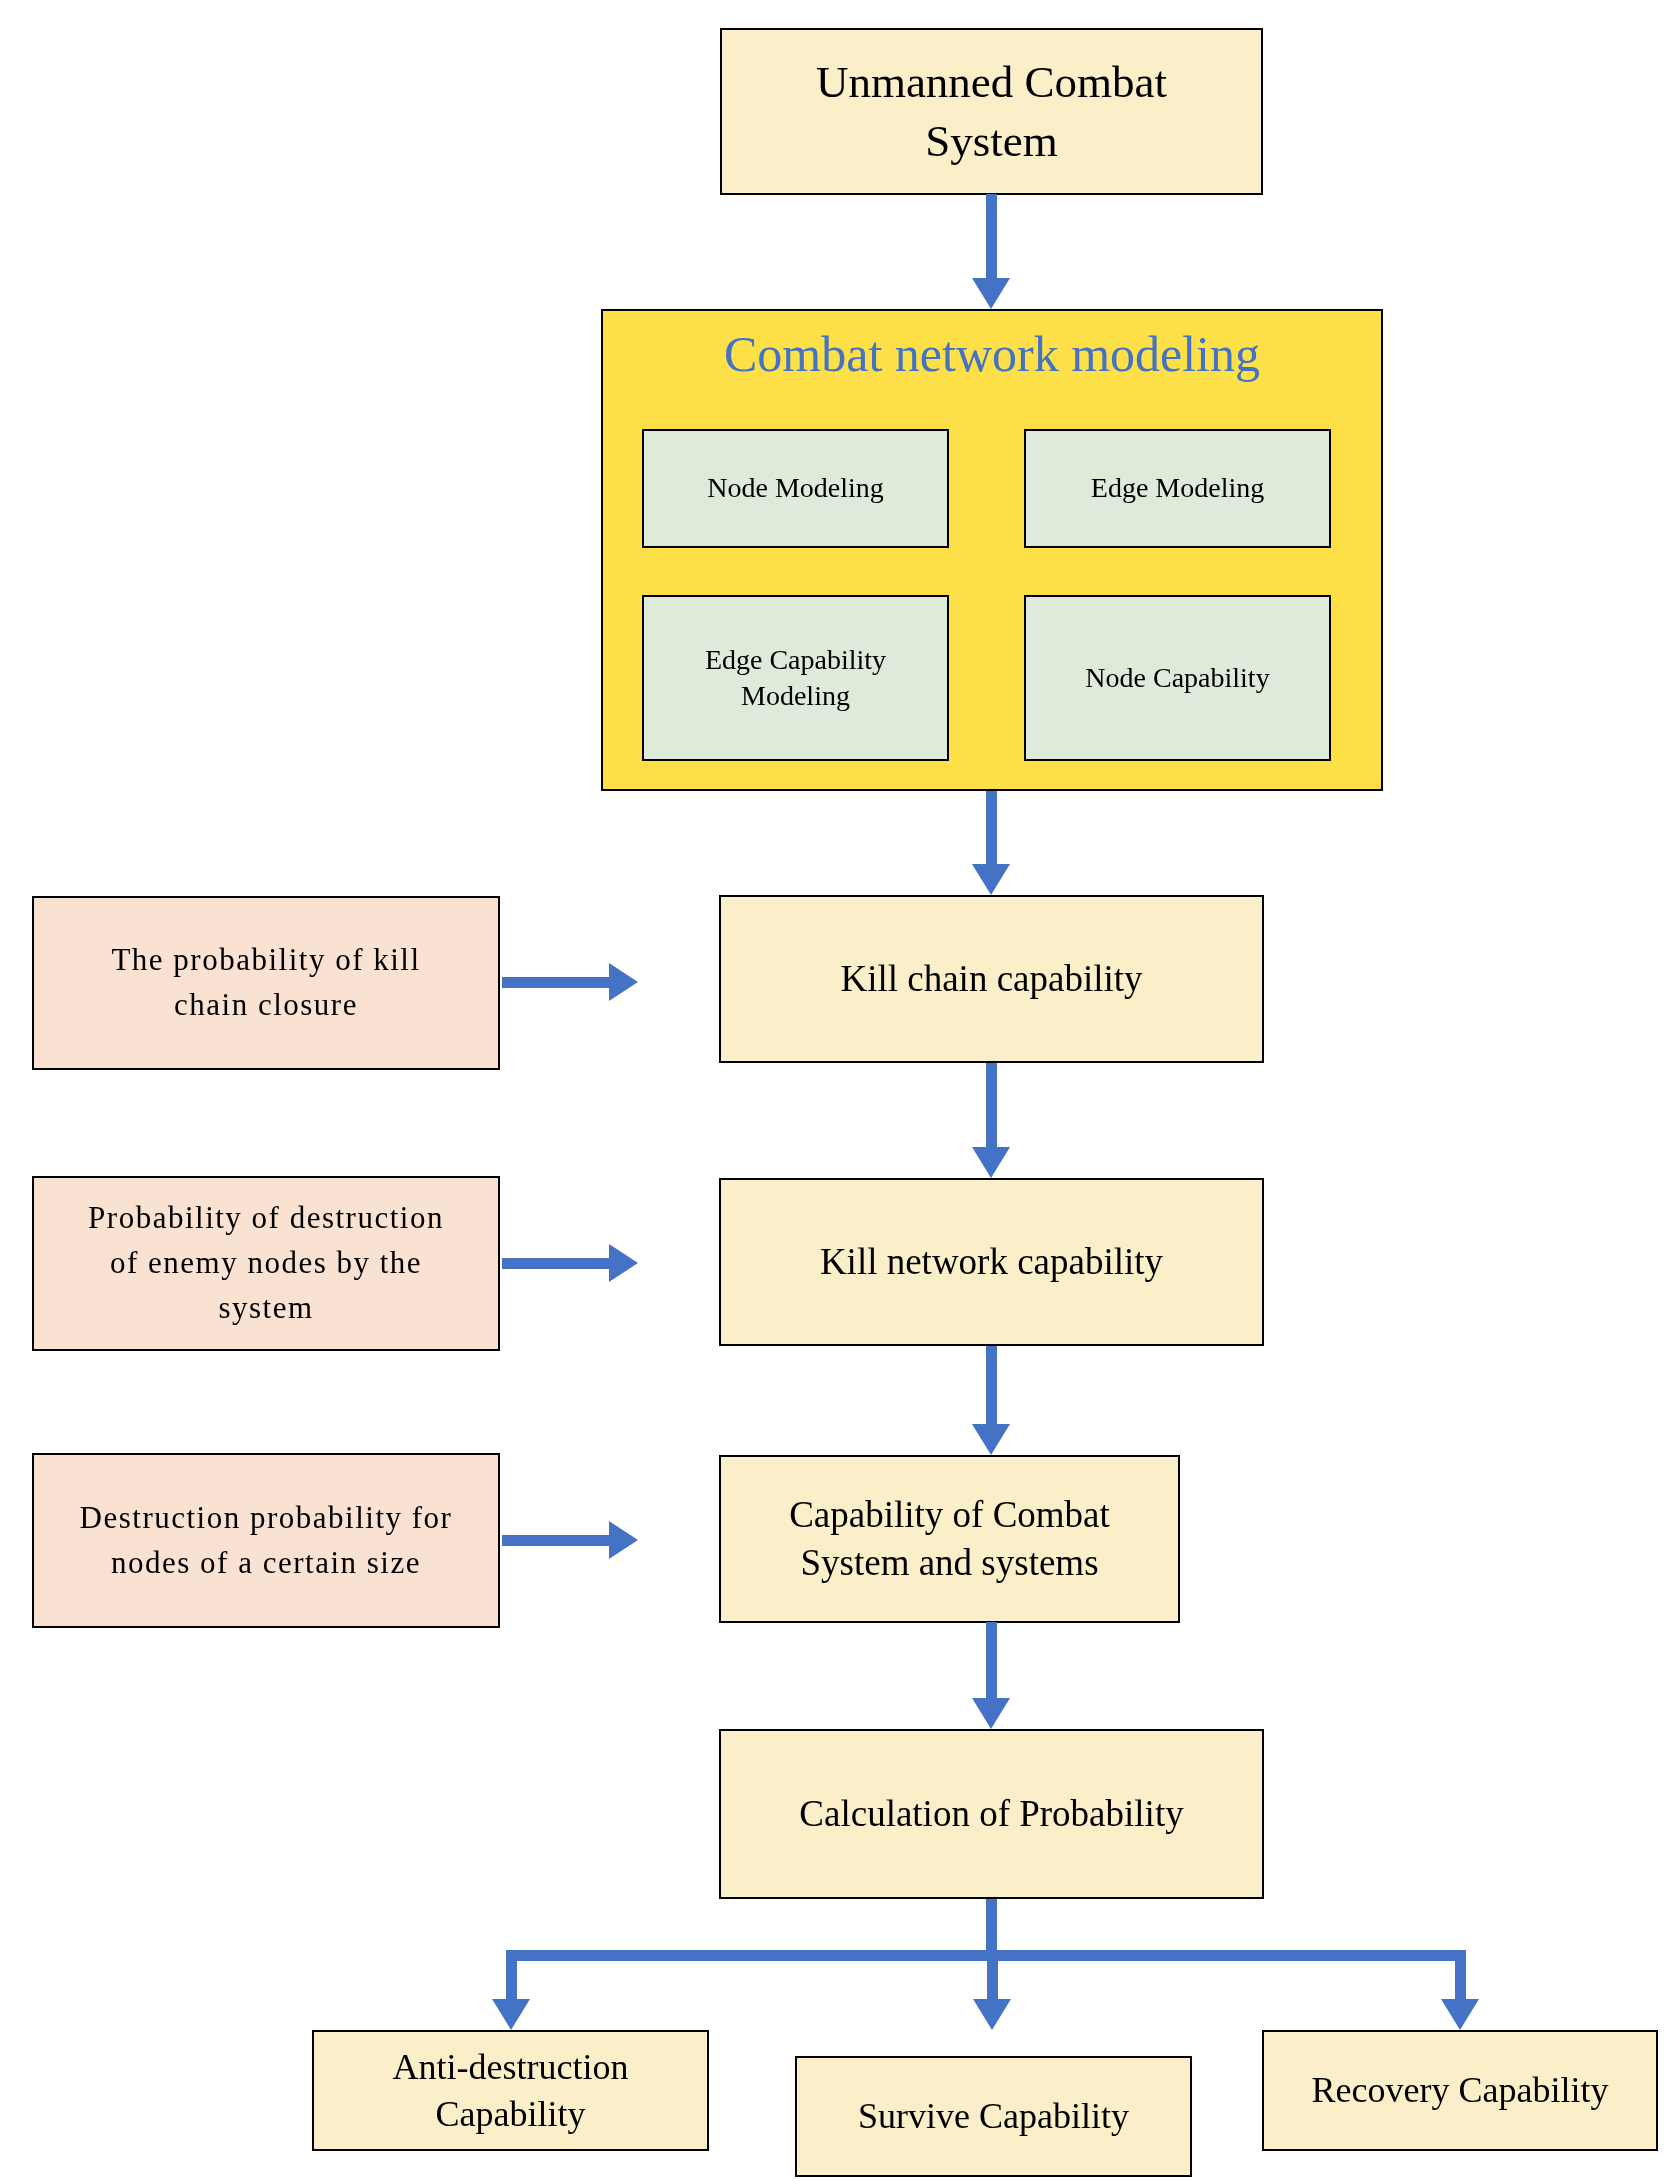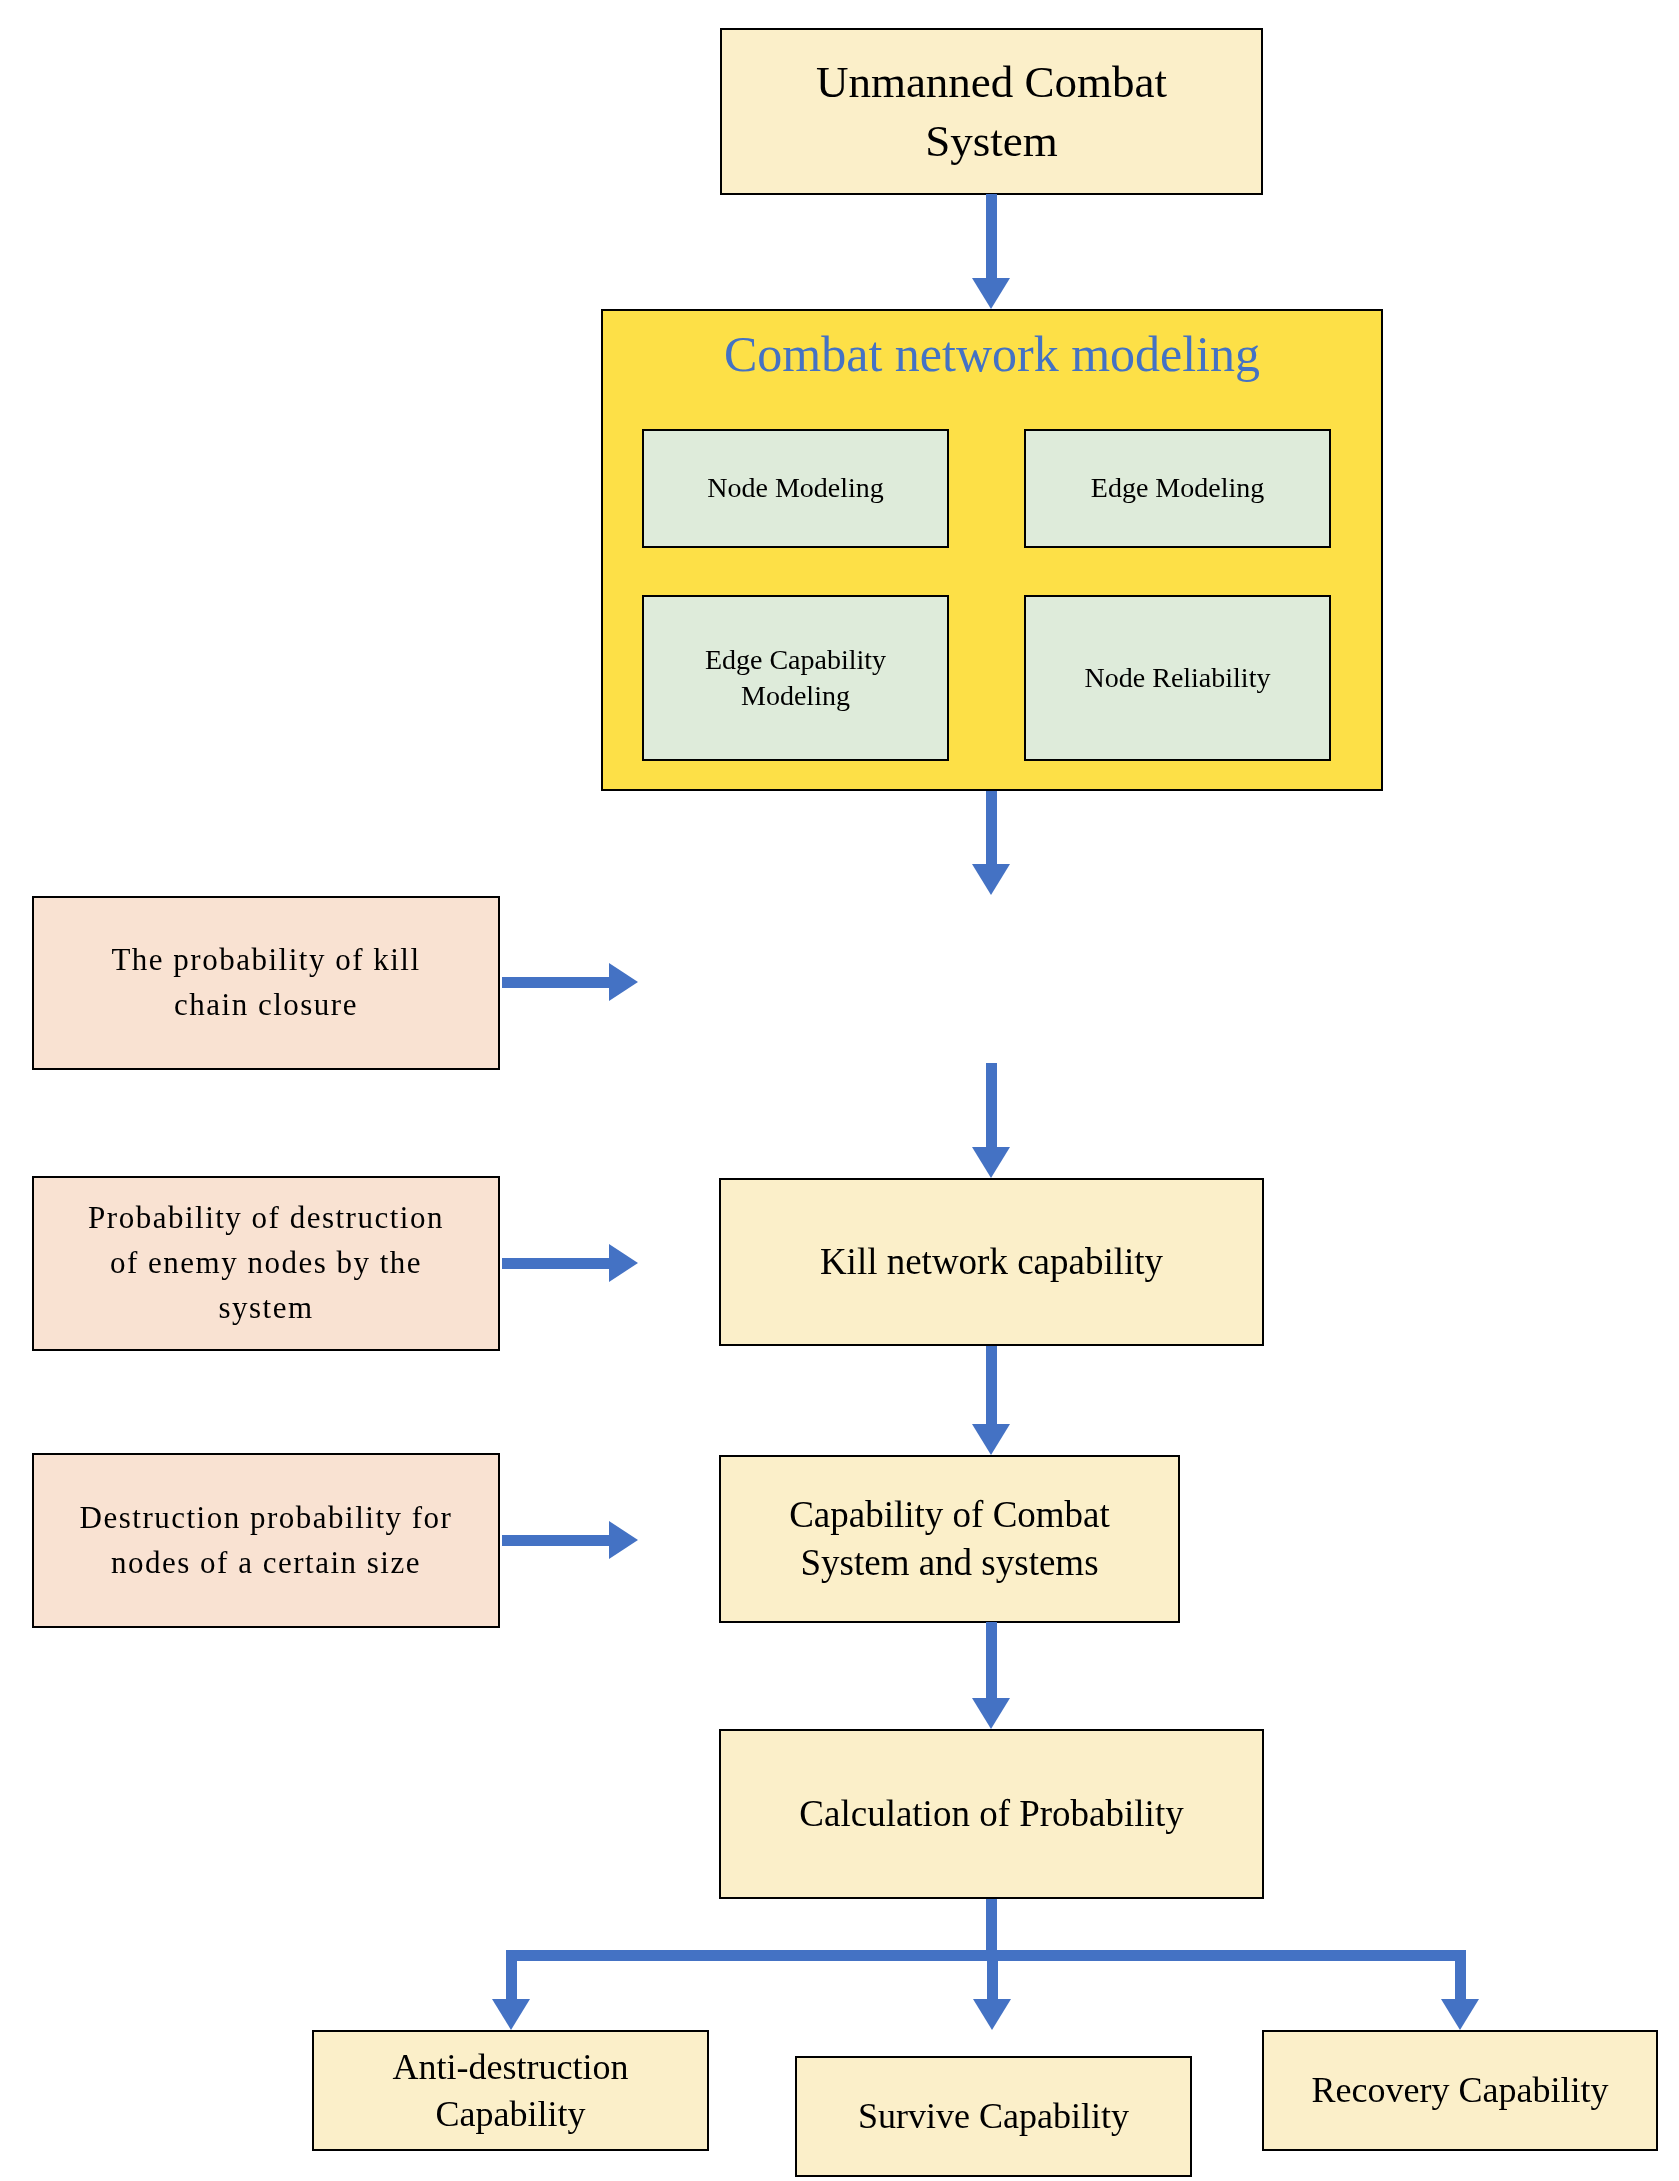--- a/index.html
+++ b/index.html
@@ -93,37 +93,40 @@
     <div class="box green green-box" style="left:39px;top:118px;width:307px;height:119px;padding:0 17.5px;">
       <span>Node Modeling</span>
     </div>
     <div class="box green green-box" style="left:421px;top:118px;width:307px;height:119px;padding:0 17.5px;">
       <span>Edge Modeling</span>
     </div>
     <div class="box green green-box" style="left:39px;top:284px;width:307px;height:166px;padding:0 17.5px;">
       <span>Edge Capability Modeling</span>
     </div>
     <div class="box green green-box" style="left:421px;top:284px;width:307px;height:166px;padding:0 17.5px;">
-      <span>Node Reliability</span>
+      <span>Node Capability</span>
     </div>
   </div>
 
   <div class="varrow" style="left:972px;top:791px;height:104px;">
     <div class="shaft"></div>
     <div class="head"></div>
   </div>
 
   <div class="box pink pink-box" style="left:32px;top:896px;width:468px;height:174px;padding:0 37px;">
     <span>The probability of kill chain closure</span>
   </div>
   <div class="harrow" style="left:502px;top:963px;width:136px;">
     <div class="shaft"></div>
     <div class="head"></div>
   </div>
 
+  <div class="box cream flow-box" style="left:719px;top:895px;width:545px;height:168px;padding:0 19.4px;">
+    <span>Kill chain capability</span>
+  </div>
 
   <div class="varrow" style="left:972px;top:1063px;height:115px;">
     <div class="shaft"></div>
     <div class="head"></div>
   </div>
 
   <div class="box pink pink-box" style="left:32px;top:1176px;width:468px;height:175px;padding:0 45px;">
     <span>Probability of destruction of enemy nodes by the system</span>
   </div>
   <div class="harrow" style="left:502px;top:1244px;width:136px;">

